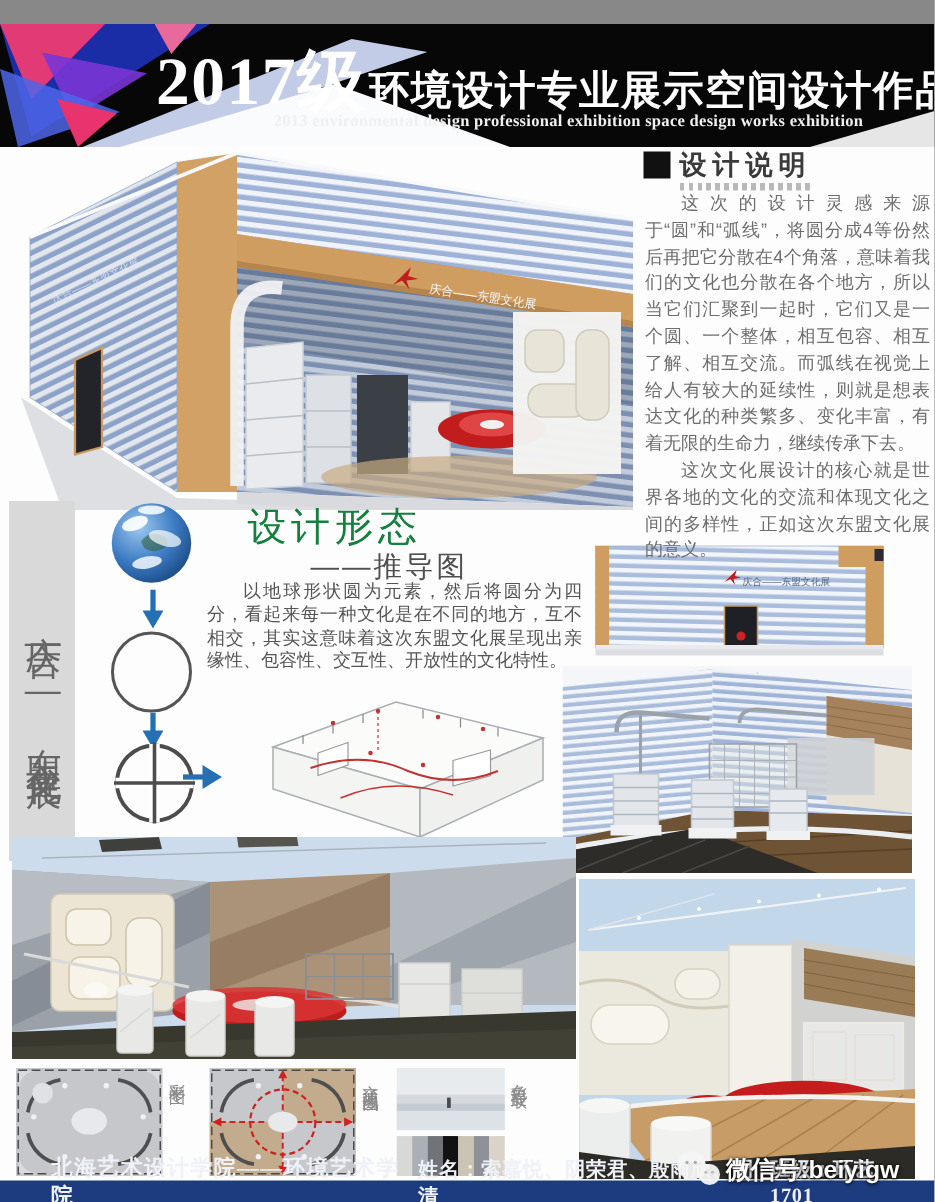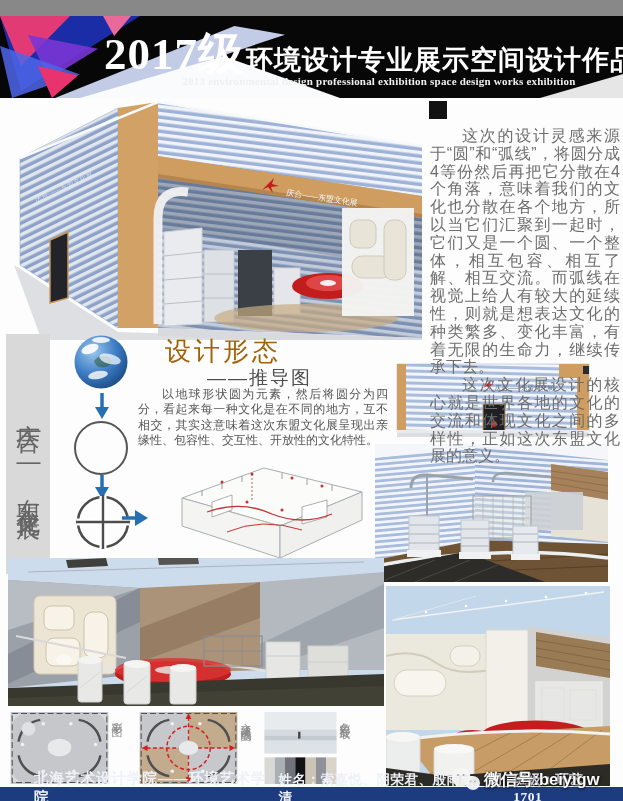--- a/index.html
+++ b/index.html
@@ -17,32 +17,32 @@
   .title .cn{font-size:27px;letter-spacing:1px;margin-left:2px;}
   .subtitle{left:148px;top:59px;width:462px;text-align:center;color:#f0f0f0;font-size:11px;
             font-weight:bold;letter-spacing:.2px;z-index:3;font-family:"Liberation Serif",serif;}
 
   
   .note-head{left:429px;top:85px;display:flex;align-items:flex-start;z-index:2;}
   .note-head .blk{width:18px;height:18px;background:#111;margin-right:6px;}
   .note-head .t{font-size:18px;font-weight:bold;color:#3a3a3a;letter-spacing:4px;line-height:18px;}
   .note-head .ticks{width:88px;height:5px;margin-top:3px;
      background:repeating-linear-gradient(90deg,#b9b9b9 0 3px,transparent 3px 6px);}
-  .note-body{left:430px;top:111px;width:190px;color:#6e6e6e;font-size:16px;line-height:17.8px;
+  .note-body{left:430px;top:111px;width:190px;color:#6e6e6e;font-size:12px;line-height:17.8px;
              text-align:justify;z-index:2;}
   .note-body p{margin:0;text-indent:2em;}
 
   
   .vband{left:6px;top:318px;width:44px;height:240px;background:#d9d9d9;display:flex;
          align-items:center;justify-content:center;}
   .vband .txt{writing-mode:vertical-rl;text-orientation:upright;font-size:24px;color:#666;
               letter-spacing:5px;font-weight:500;}
 
   
-  .form-title{left:165px;top:318px;font-size:26px;color:#a16207;letter-spacing:3px;}
+  .form-title{left:165px;top:318px;font-size:26px;color:#15803d;letter-spacing:3px;}
   .form-sub{left:207px;top:349px;font-size:19px;color:#4f4f4f;letter-spacing:2px;}
   .form-para{left:138px;top:371px;width:250px;font-size:12px;line-height:15.4px;color:#555;
              text-align:justify;text-indent:2em;}
   .circle-empty{left:74px;top:405px;width:50px;height:50px;border:2px solid #555;border-radius:50%;}
 
   
   .vlabel{writing-mode:vertical-rl;text-orientation:upright;font-size:11px;color:#8a8a8a;
           letter-spacing:2px;line-height:12px;}
 
   
@@ -152,20 +152,24 @@
     <rect x="336" y="108" width="72" height="108" fill="#f4f4f2" opacity=".97"></rect>
     <rect x="344" y="120" width="26" height="28" rx="8" fill="#e8e4d8" stroke="#cfcabd"></rect>
     <rect x="346" y="156" width="40" height="22" rx="10" fill="#e8e4d8" stroke="#cfcabd"></rect>
     <rect x="378" y="120" width="22" height="60" rx="9" fill="#e8e4d8" stroke="#cfcabd"></rect>
     <polygon points="152,228 416,238 416,248 152,236" fill="#d8dade"></polygon>
     <polyline points="14,58 152,2 416,46" stroke="#f8f9fb" stroke-width="2.5" fill="none"></polyline>
   </svg>
 
   <div class="abs note-head">
     <div class="blk"></div>
+    <div>
+      <div class="t">设计说明</div>
+      <div class="ticks"></div>
+    </div>
   </div>
   <div class="abs note-body">
     <p>这次的设计灵感来源于“圆”和“弧线”，将圆分成4等份然后再把它分散在4个角落，意味着我们的文化也分散在各个地方，所以当它们汇聚到一起时，它们又是一个圆、一个整体，相互包容、相互了解、相互交流。而弧线在视觉上给人有较大的延续性，则就是想表达文化的种类繁多、变化丰富，有着无限的生命力，继续传承下去。</p>
     <p>这次文化展设计的核心就是世界各地的文化的交流和体现文化之间的多样性，正如这次东盟文化展的意义。</p>
   </div>
 
   <div class="abs vband">
     <span class="txt">庆合——东盟文化展</span>
   </div>
 

